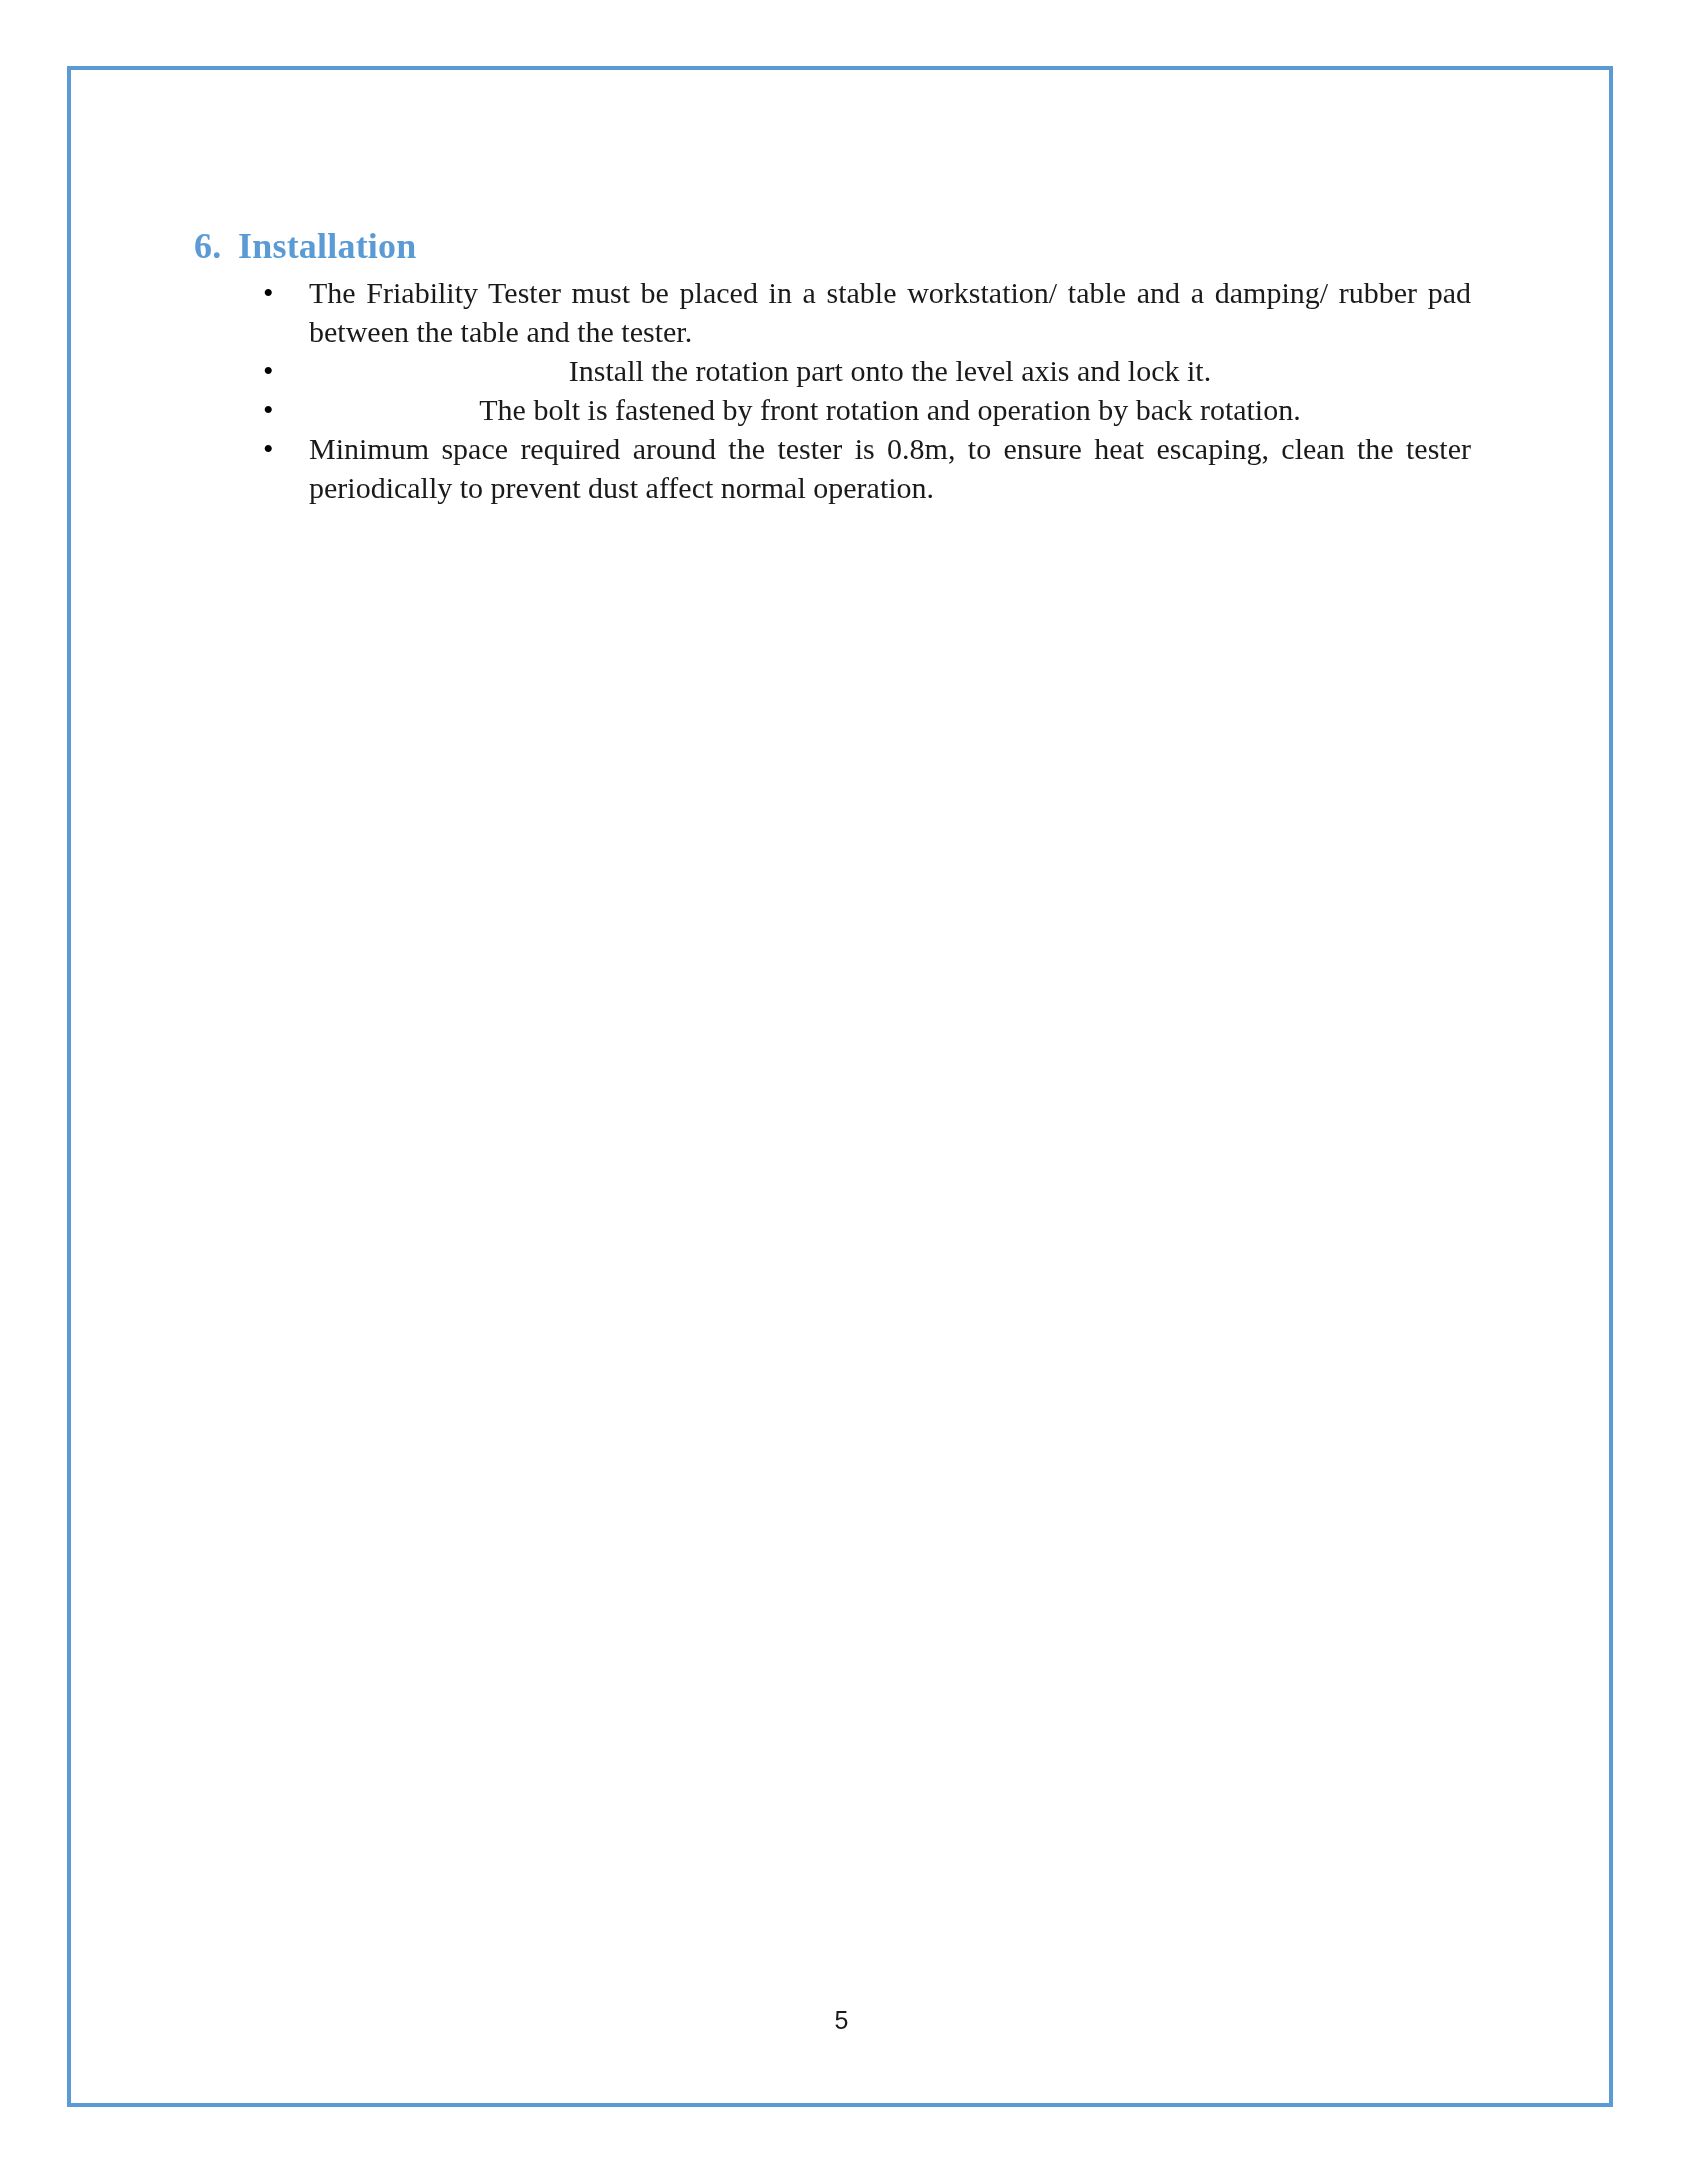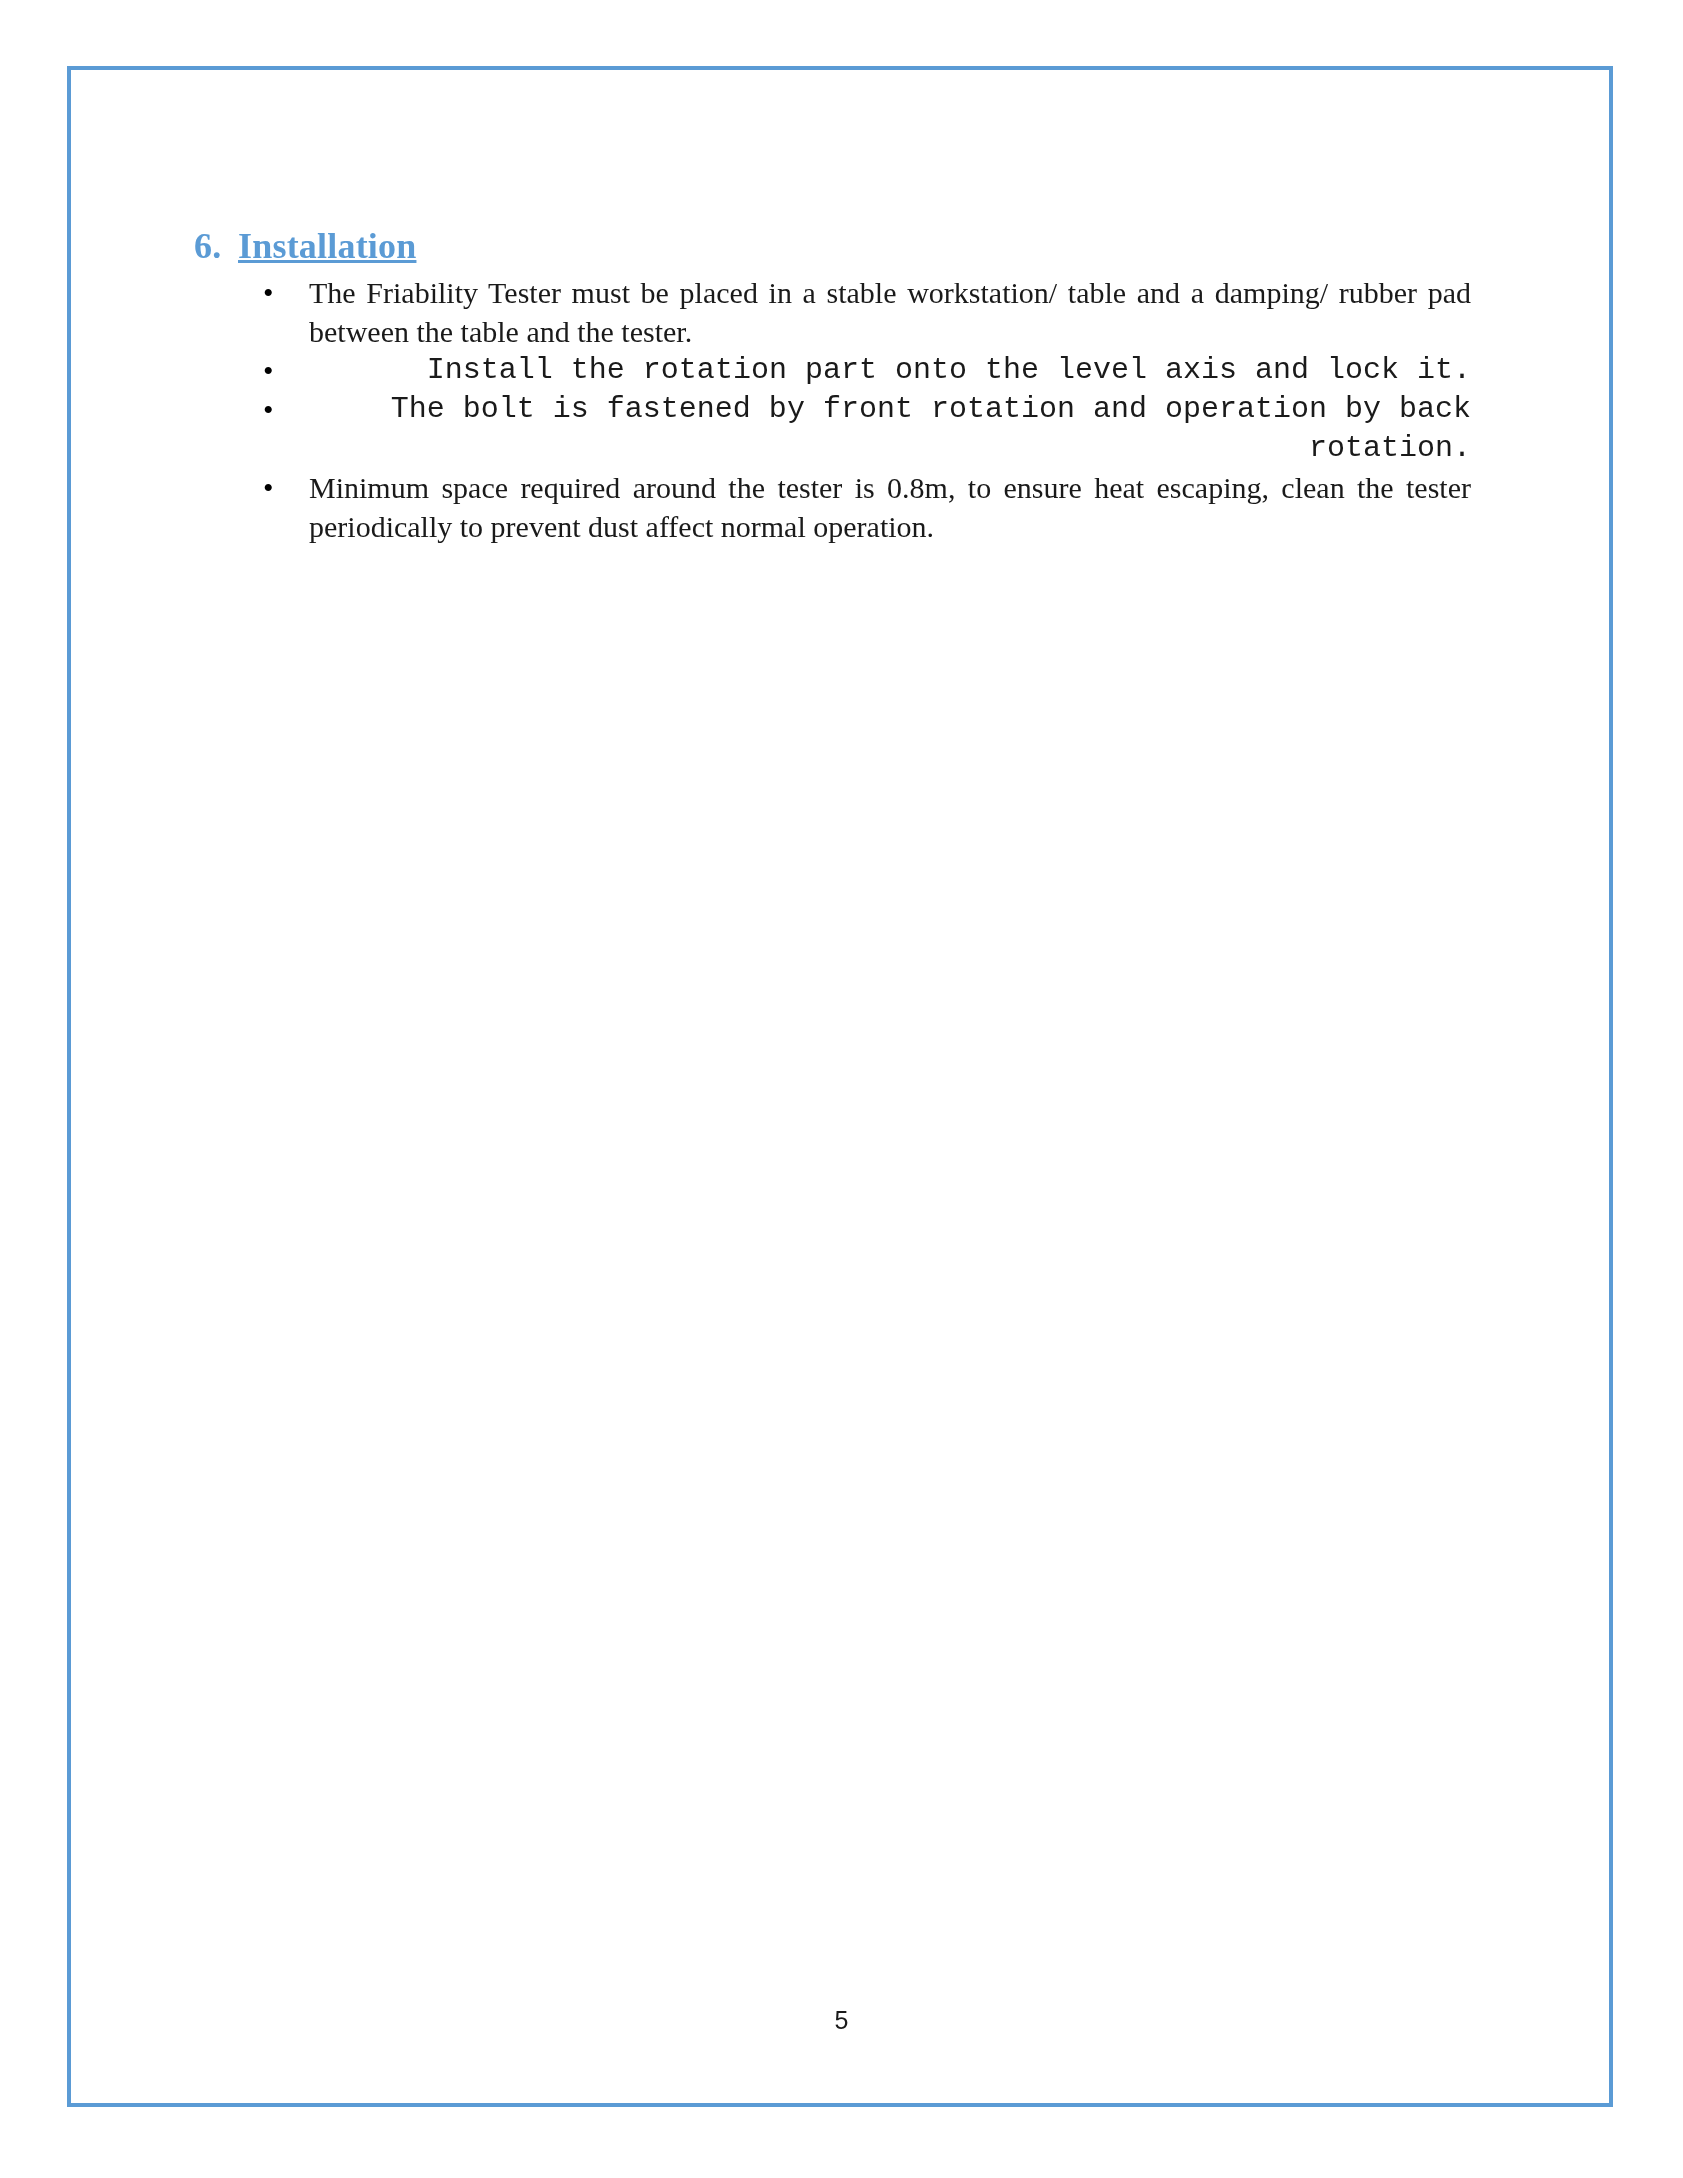--- a/index.html
+++ b/index.html
@@ -42,21 +42,20 @@
     line-height: 1.15;
     margin: 0 0 6px 0;
     letter-spacing: 0.2px;
   }
   .section-heading .sec-num {
     width: 44px;
     flex: 0 0 44px;
   }
   .section-heading .sec-title {
     white-space: nowrap;
-    text-decoration: underline;
   }
   ul.bullets {
     list-style: none;
     margin: 0;
     padding: 0;
   }
   ul.bullets > li {
     position: relative;
     padding-left: 115px;
     font-size: 30px;
@@ -73,22 +72,21 @@
     font-size: 30px;
     line-height: 1.3;
     color: #000000;
   }
   ul.bullets > li .bullet-text {
     display: block;
     text-align: justify;
     text-justify: inter-word;
   }
   ul.bullets > li.nojustify .bullet-text {
-    text-align: right;
-    font-family: Liberation Mono, monospace;
+    text-align: center;
   }
   .page-number {
     position: absolute;
     left: 0;
     right: 0;
     top: 2006px;
     text-align: center;
     font-family: "Liberation Sans", "DejaVu Sans", sans-serif;
     font-size: 25px;
     color: #1a1a1a;

